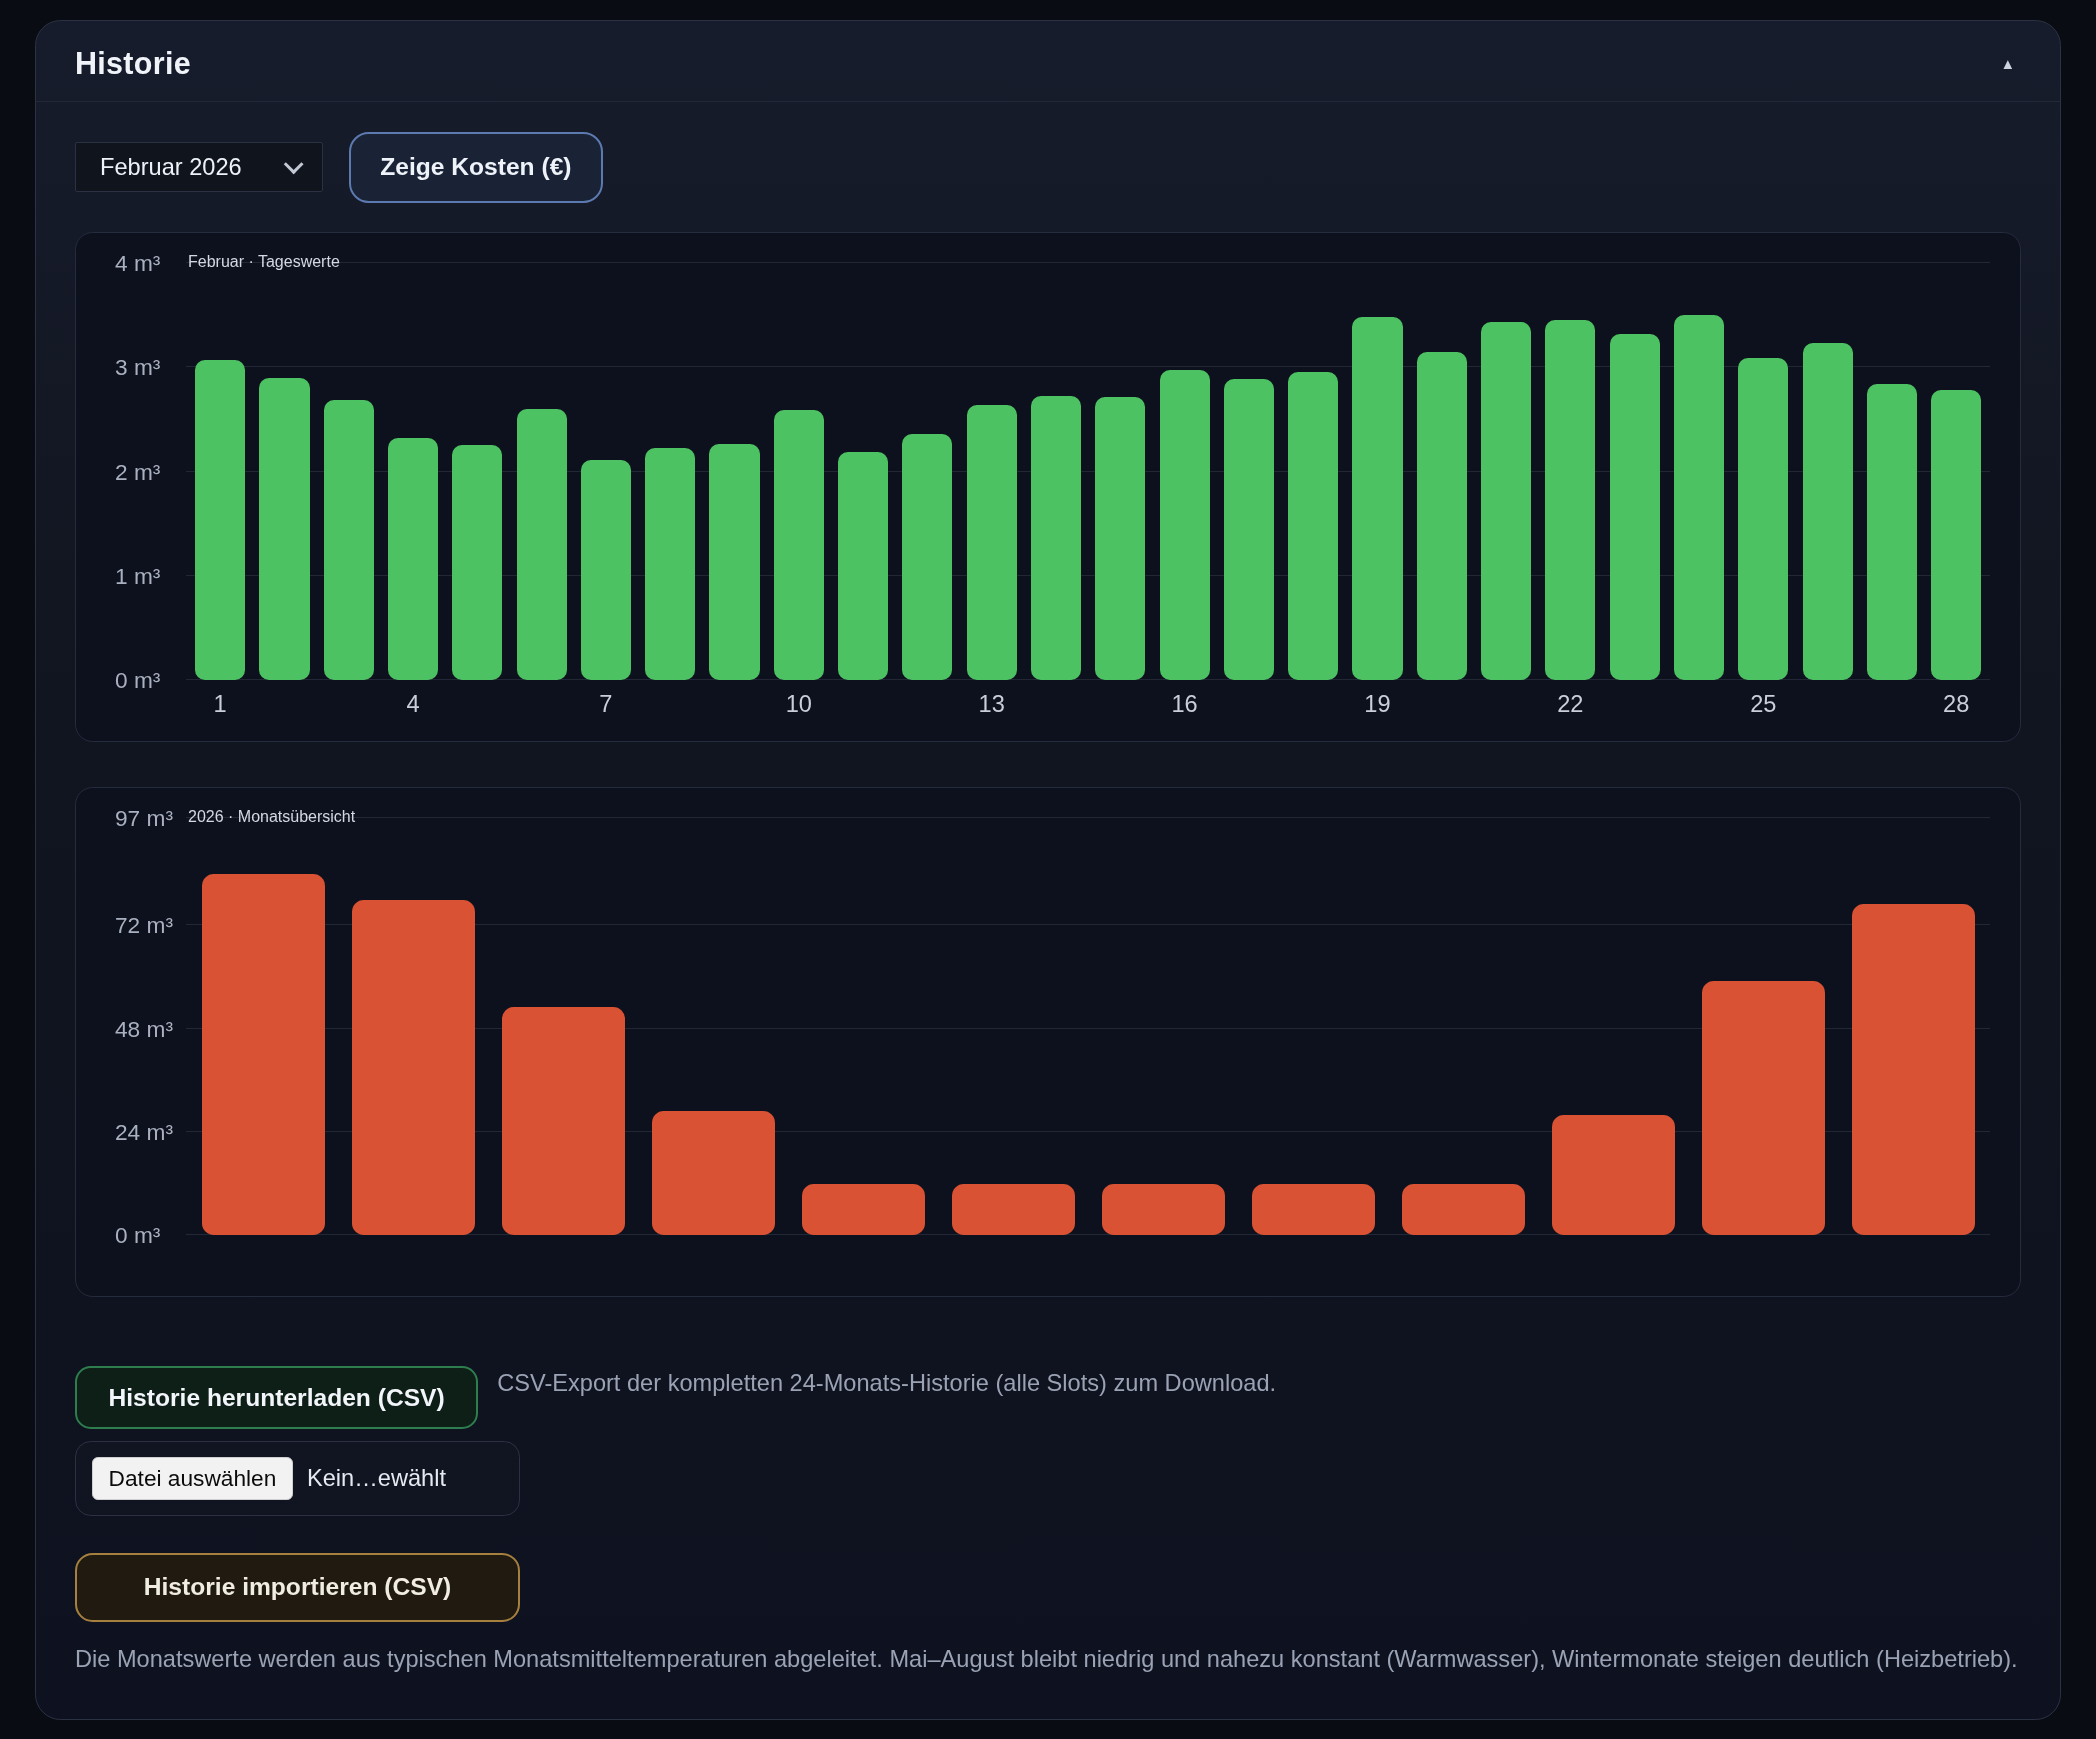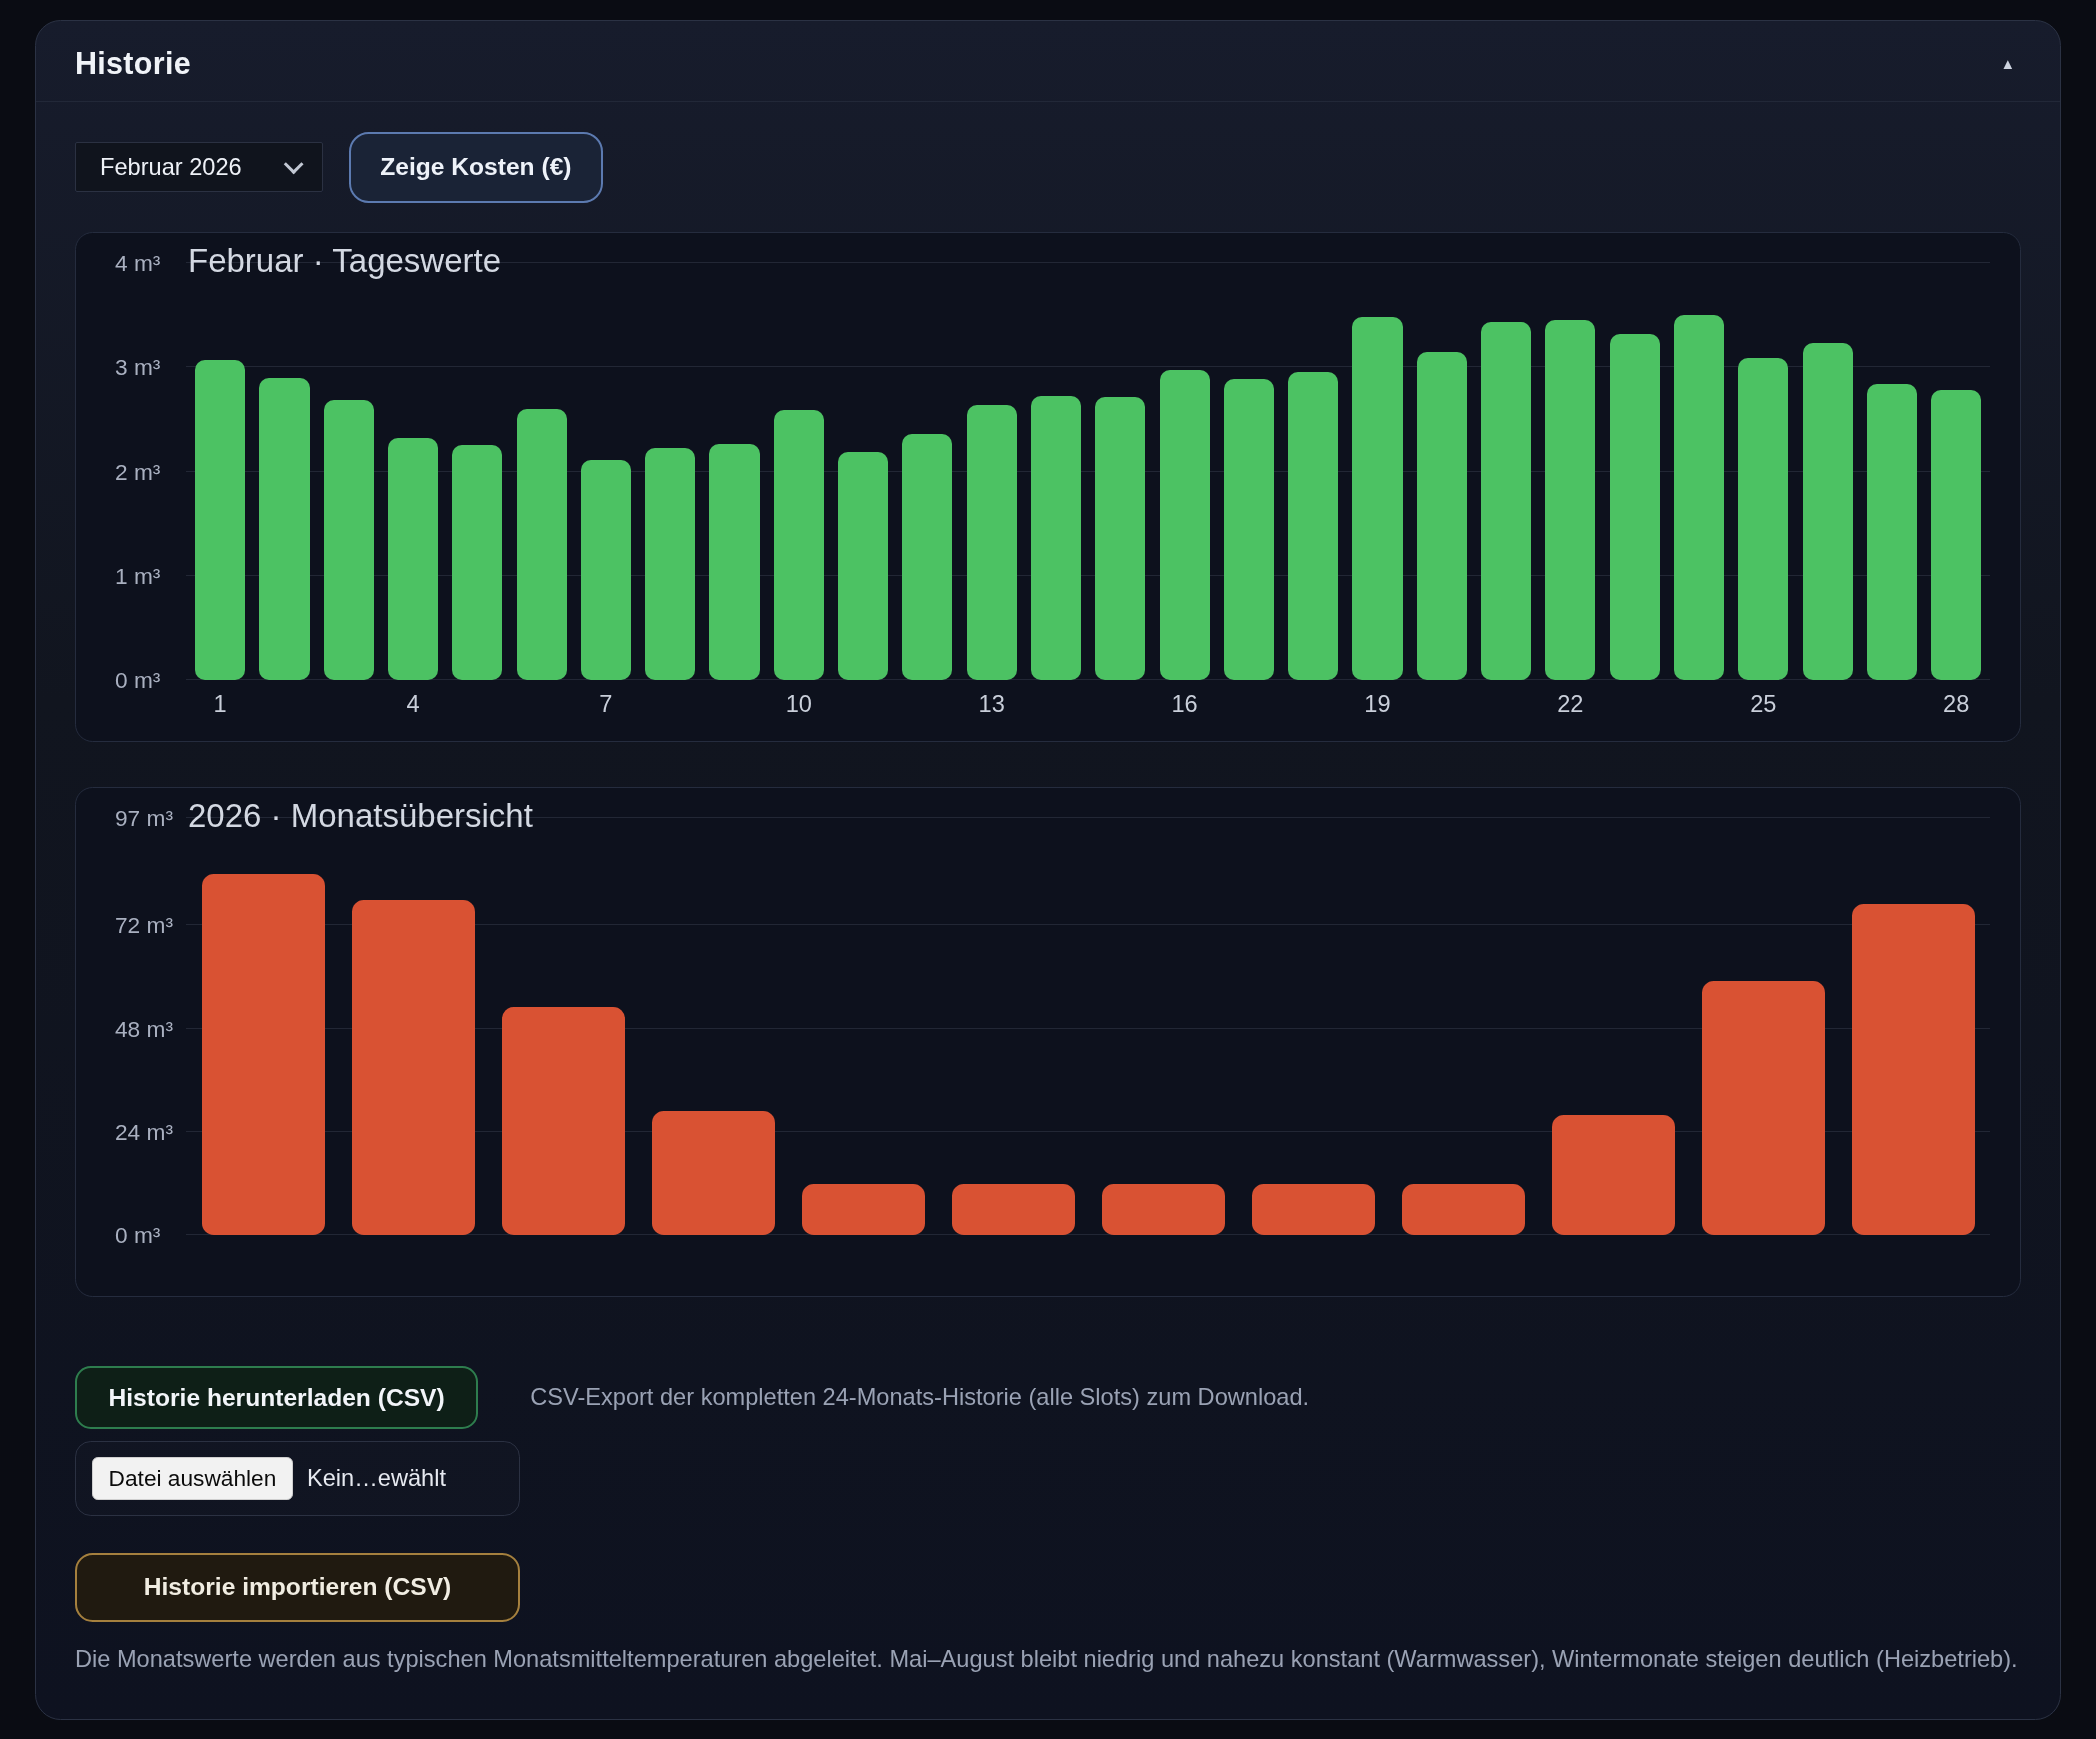--- a/index.html
+++ b/index.html
@@ -64,38 +64,38 @@
     position: absolute; left: 39px; transform: translateY(50%);
     font-size: 22.7px; color: #a9b0c0; white-space: nowrap;
   }
   .plot { position: relative; grid-column: 2; grid-row: 1; }
   .gridline {
     position: absolute; left: 0; right: 0; height: 1px;
     background: rgba(165, 178, 205, 0.14);
   }
   .chart-title {
     position: absolute; top: 0; left: 2px; transform: translateY(-55%);
-    font-size: 33px; color: #d3d8e2; z-index: 2; white-space: nowrap;
+    font-size: 16px; color: #d3d8e2; z-index: 2; white-space: nowrap;
   }
   .bars {
     position: absolute; inset: 0;
     display: flex; align-items: flex-end; padding: 0 2px;
   }
   .slot { flex: 1; display: flex; justify-content: center; align-items: flex-end; height: 100%; }
   .bar { display: block; }
   .chart-card[data-chart="0"] .bar { width: 78%; border-radius: 9.9px; }
   .chart-card[data-chart="1"] .bar { width: 82%; border-radius: 11.8px; }
 
   .xlabels {
     grid-column: 2; grid-row: 2;
     display: flex; padding: 0 2px; align-items: center;
   }
   .xslot { flex: 1; text-align: center; font-size: 23.6px; color: #c9cfda; }
 
-  .export-row { display: flex; align-items: center; gap: 52px; margin-bottom: 11.8px; }
+  .export-row { display: flex; align-items: flex-start; gap: 19px; margin-bottom: 11.8px; }
   .download-button {
     height: 63px; padding: 0 31.5px;
     background: #0e1f17; border: 2px solid #2e7d4e; border-radius: 15.8px;
     font-size: 24.6px; font-weight: 700; color: #f2f5f9;
     font-family: inherit; cursor: pointer; white-space: nowrap;
   }
   .muted-text { font-size: 23.6px; color: #9aa2b4; line-height: 1.5; }
 
   .import-grid {
     display: grid; grid-template-columns: 445px 1fr;

